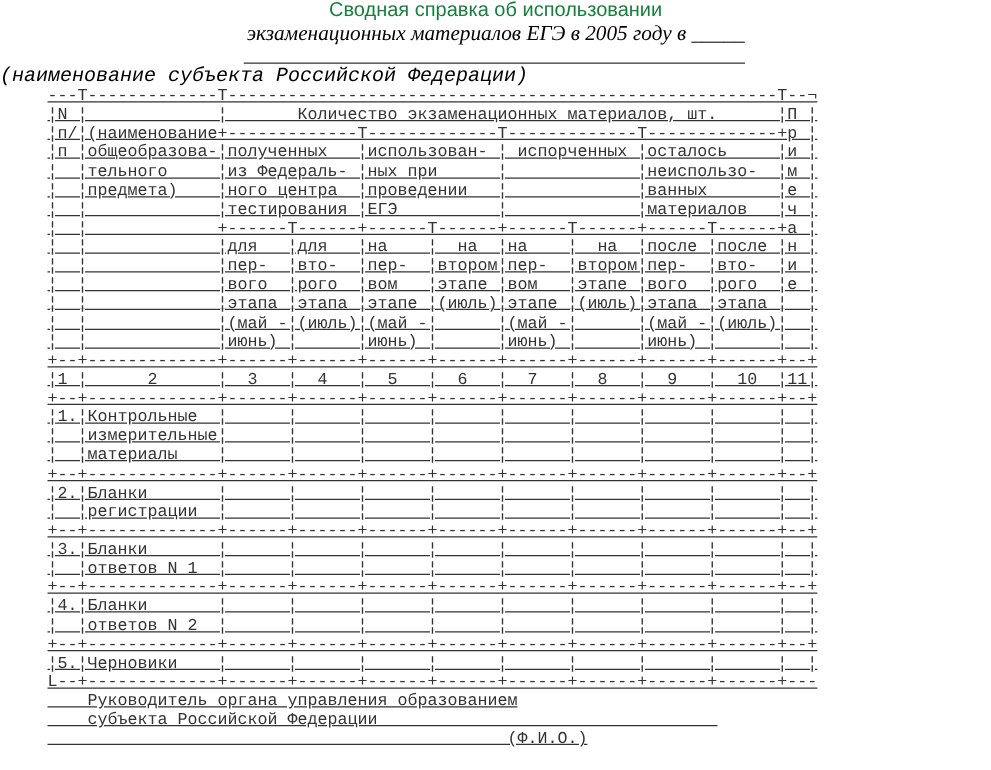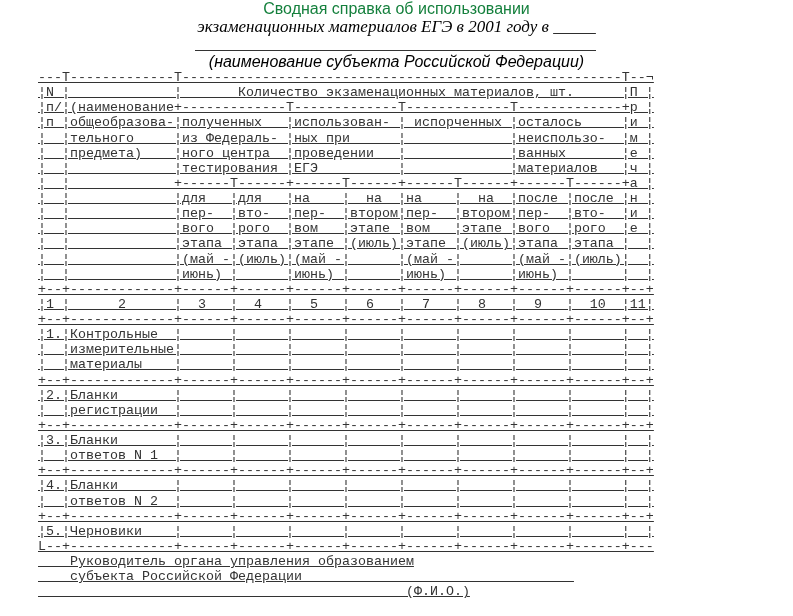--- a/index.html
+++ b/index.html
@@ -9,31 +9,31 @@
     font-family: "Liberation Sans", sans-serif; font-size: 16px; line-height: 18px; color: #15803d;
   }
   .subtitle {
     position: absolute; left: 0; width: 793px; top: 17px; text-align: center;
     font-family: "Liberation Serif", serif; font-style: italic; font-size: 17px; line-height: 20px;
   }
   .subject-line {
     position: absolute; left: 195px; top: 50px; width: 401px; height: 0; border-top: 1px solid #333;
   }
   .subject-caption {
-    position: absolute; left: 0; width: 793px; top: 52px; text-align: center;
-    font-family: Liberation Sans, sans-serif; font-style: italic; font-size: 16px; line-height: 19px;
+    position: absolute; left: 0; width: 793px; top: 52px; 
+    font-family: Liberation Mono, monospace; font-style: italic; font-size: 16px; line-height: 19px;
   }
   .mono {
     position: absolute; left: 38px; top: 70px; margin: 0;
     font-family: "Liberation Mono", monospace; font-size: 13.33px; line-height: 15.13px;
     color: #333; white-space: pre; letter-spacing: 0;
   }
   .mono .ln { display: block; height: 15.13px; text-decoration: underline; }
 </style>
 </head>
 <body>
 
 <div class="title">Сводная справка об использовании</div>
-<div class="subtitle">экзаменационных материалов ЕГЭ в 2001 году в _____</div>
+<div class="subtitle">экзаменационных материалов ЕГЭ в 2005 году в _____</div>
 <div class="subject-line"></div>
 <div class="subject-caption">(наименование субъекта Российской Федерации)</div>
 
 <pre class="mono"><span class="ln">---T-------------T-------------------------------------------------------T--¬</span><span class="ln">¦N ¦_____________¦       Количество экзаменационных материалов, шт.      ¦П ¦</span><span class="ln">¦п/¦(наименование+-------------T-------------T-------------T-------------+р ¦</span><span class="ln">¦п ¦общеобразова-¦полученных   ¦использован- ¦ испорченных ¦осталось     ¦и ¦</span><span class="ln">¦  ¦тельного     ¦из Федераль- ¦ных при      ¦             ¦неиспользо-  ¦м ¦</span><span class="ln">¦  ¦предмета)    ¦ного центра  ¦проведении   ¦             ¦ванных       ¦е ¦</span><span class="ln">¦  ¦             ¦тестирования ¦ЕГЭ          ¦             ¦материалов   ¦ч ¦</span><span class="ln">¦  ¦             +------T------+------T------+------T------+------T------+а ¦</span><span class="ln">¦  ¦             ¦для   ¦для   ¦на    ¦  на  ¦на    ¦  на  ¦после ¦после ¦н ¦</span><span class="ln">¦  ¦             ¦пер-  ¦вто-  ¦пер-  ¦втором¦пер-  ¦втором¦пер-  ¦вто-  ¦и ¦</span><span class="ln">¦  ¦             ¦вого  ¦рого  ¦вом   ¦этапе ¦вом   ¦этапе ¦вого  ¦рого  ¦е ¦</span><span class="ln">¦  ¦             ¦этапа ¦этапа ¦этапе ¦(июль)¦этапе ¦(июль)¦этапа ¦этапа ¦  ¦</span><span class="ln">¦  ¦             ¦(май -¦(июль)¦(май -¦      ¦(май -¦      ¦(май -¦(июль)¦  ¦</span><span class="ln">¦  ¦             ¦июнь) ¦      ¦июнь) ¦      ¦июнь) ¦      ¦июнь) ¦      ¦  ¦</span><span class="ln">+--+-------------+------+------+------+------+------+------+------+------+--+</span><span class="ln">¦1 ¦      2      ¦  3   ¦  4   ¦  5   ¦  6   ¦  7   ¦  8   ¦  9   ¦  10  ¦11¦</span><span class="ln">+--+-------------+------+------+------+------+------+------+------+------+--+</span><span class="ln">¦1.¦Контрольные  ¦      ¦      ¦      ¦      ¦      ¦      ¦      ¦      ¦  ¦</span><span class="ln">¦  ¦измерительные¦      ¦      ¦      ¦      ¦      ¦      ¦      ¦      ¦  ¦</span><span class="ln">¦  ¦материалы    ¦      ¦      ¦      ¦      ¦      ¦      ¦      ¦      ¦  ¦</span><span class="ln">+--+-------------+------+------+------+------+------+------+------+------+--+</span><span class="ln">¦2.¦Бланки       ¦      ¦      ¦      ¦      ¦      ¦      ¦      ¦      ¦  ¦</span><span class="ln">¦  ¦регистрации  ¦      ¦      ¦      ¦      ¦      ¦      ¦      ¦      ¦  ¦</span><span class="ln">+--+-------------+------+------+------+------+------+------+------+------+--+</span><span class="ln">¦3.¦Бланки       ¦      ¦      ¦      ¦      ¦      ¦      ¦      ¦      ¦  ¦</span><span class="ln">¦  ¦ответов N 1  ¦      ¦      ¦      ¦      ¦      ¦      ¦      ¦      ¦  ¦</span><span class="ln">+--+-------------+------+------+------+------+------+------+------+------+--+</span><span class="ln">¦4.¦Бланки       ¦      ¦      ¦      ¦      ¦      ¦      ¦      ¦      ¦  ¦</span><span class="ln">¦  ¦ответов N 2  ¦      ¦      ¦      ¦      ¦      ¦      ¦      ¦      ¦  ¦</span><span class="ln">+--+-------------+------+------+------+------+------+------+------+------+--+</span><span class="ln">¦5.¦Черновики    ¦      ¦      ¦      ¦      ¦      ¦      ¦      ¦      ¦  ¦</span><span class="ln">L--+-------------+------+------+------+------+------+------+------+------+---</span><span class="ln">    Руководитель органа управления образованием</span><span class="ln">    субъекта Российской Федерации _________________________________</span><span class="ln">                                              (Ф.И.О.)</span><span class="ln"></span><span class="ln">    М.П.</span></pre>
 
 </body></html>

